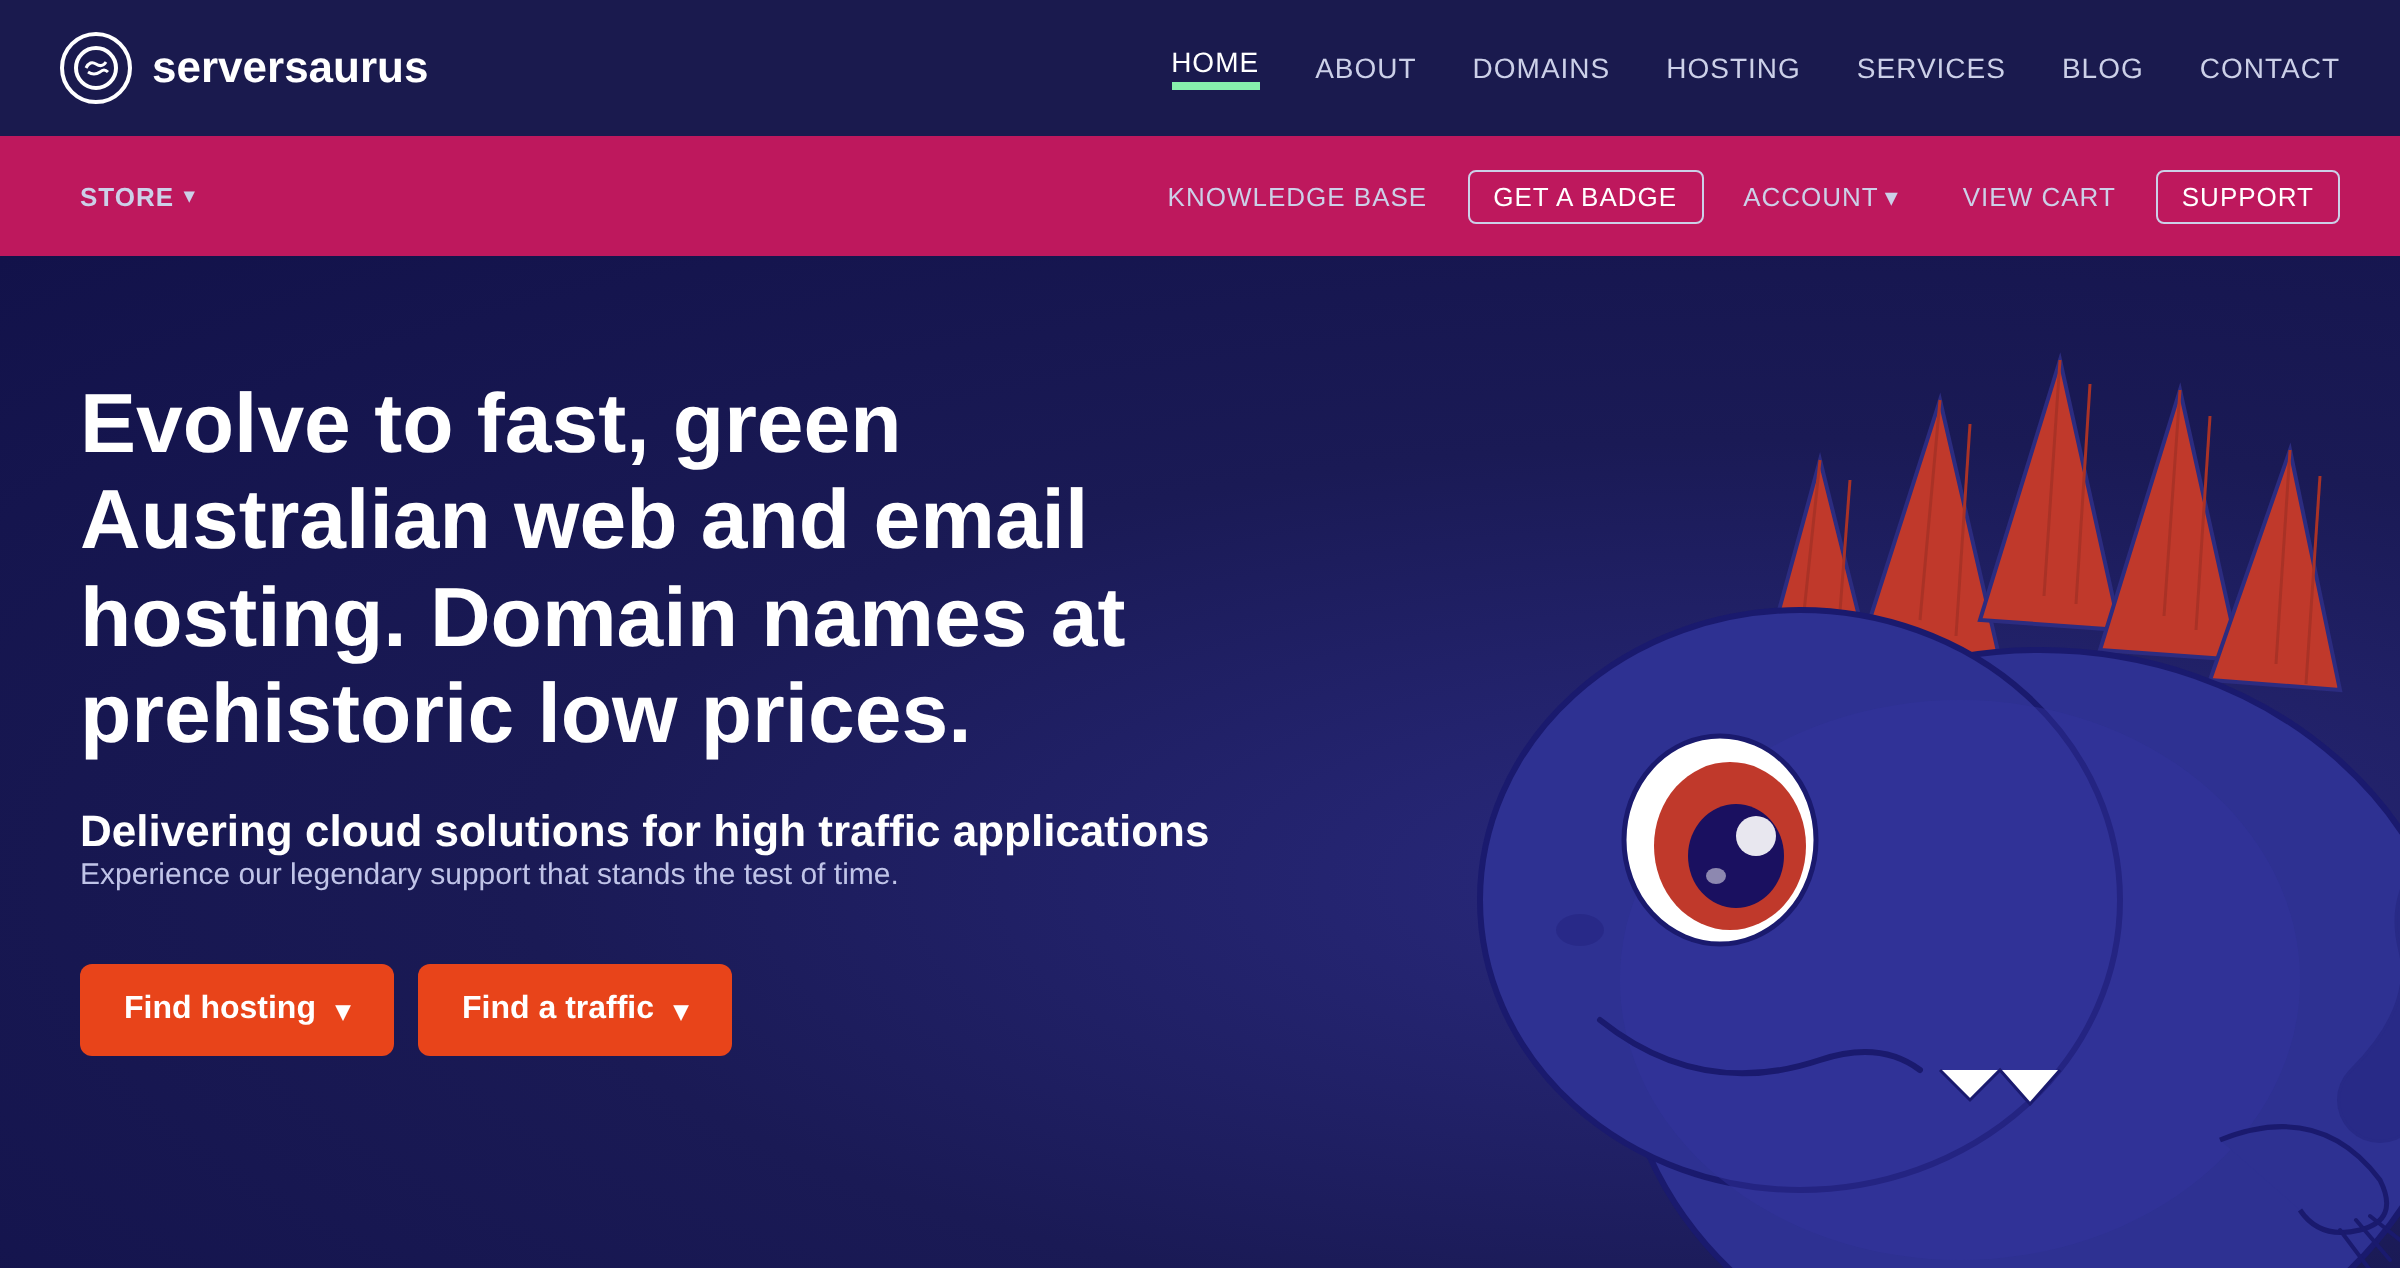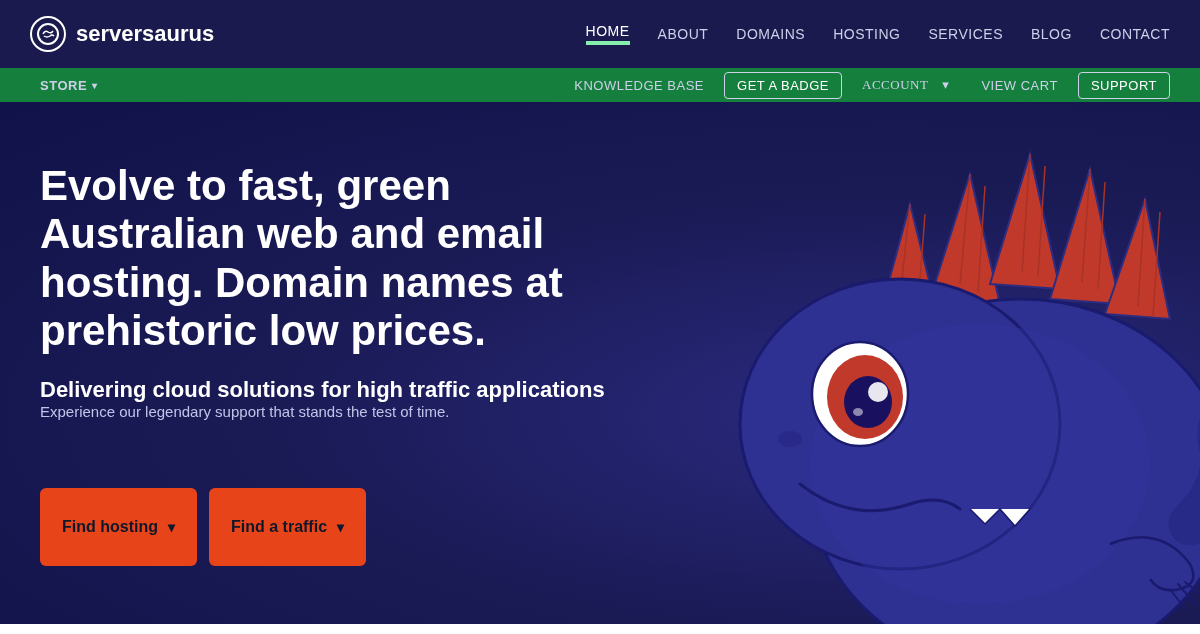--- a/index.html
+++ b/index.html
@@ -49,22 +49,22 @@
       text-transform: uppercase;
     }
     .top-nav-links a.active {
       color: white;
       border-bottom: 4px solid #86efac;
       padding-bottom: 2px;
     }
 
     
     .secondary-nav {
-      background-color: #15803d;
-      height: 34px;
+      background-color: #be185d;
+      height: 60px;
       display: flex;
       align-items: center;
       padding: 0 30px;
       gap: 0;
     }
     .secondary-nav .store-btn {
       color: #ccd0e8;
       font-size: 13px;
       font-weight: 600;
       text-transform: uppercase;
@@ -98,22 +98,21 @@
       white-space: nowrap;
     }
     .sec-nav-link.outlined {
       border: 1.5px solid #ccd0e8;
       border-radius: 4px;
       color: white;
     }
     .account-link {
       display: flex;
       align-items: flex-end;
-      gap: 14px;
-      font-family: Liberation Serif, serif;
+      gap: 3px;
     }
 
     
     .hero {
       background-color: #1e2060;
       background-image: radial-gradient(ellipse at 75% 60%, #2a2a80 0%, #1a1a55 50%, #12124a 100%);
       height: calc(634px - 112px);
       position: relative;
       overflow: hidden;
       display: flex;
@@ -144,32 +143,31 @@
       color: #c0c4e8;
       font-size: 15px;
       margin-bottom: 36px;
     }
     .hero-buttons {
       display: flex;
       gap: 12px;
     }
     .btn-orange {
       background-color: #e8441a;
-      color: #0f172a;
+      color: #ffffff;
       border: none;
       border-radius: 6px;
-      padding: 30px 22px;
+      padding: 14px 22px;
       font-size: 16px;
       font-weight: 700;
       cursor: pointer;
       display: flex;
       align-items: center;
       gap: 10px;
       white-space: nowrap;
-      margin-top: 32px;
     }
     .btn-chevron {
       font-size: 14px;
     }
 
     
     .dino-container {
       position: absolute;
       right: -30px;
       bottom: -20px;

